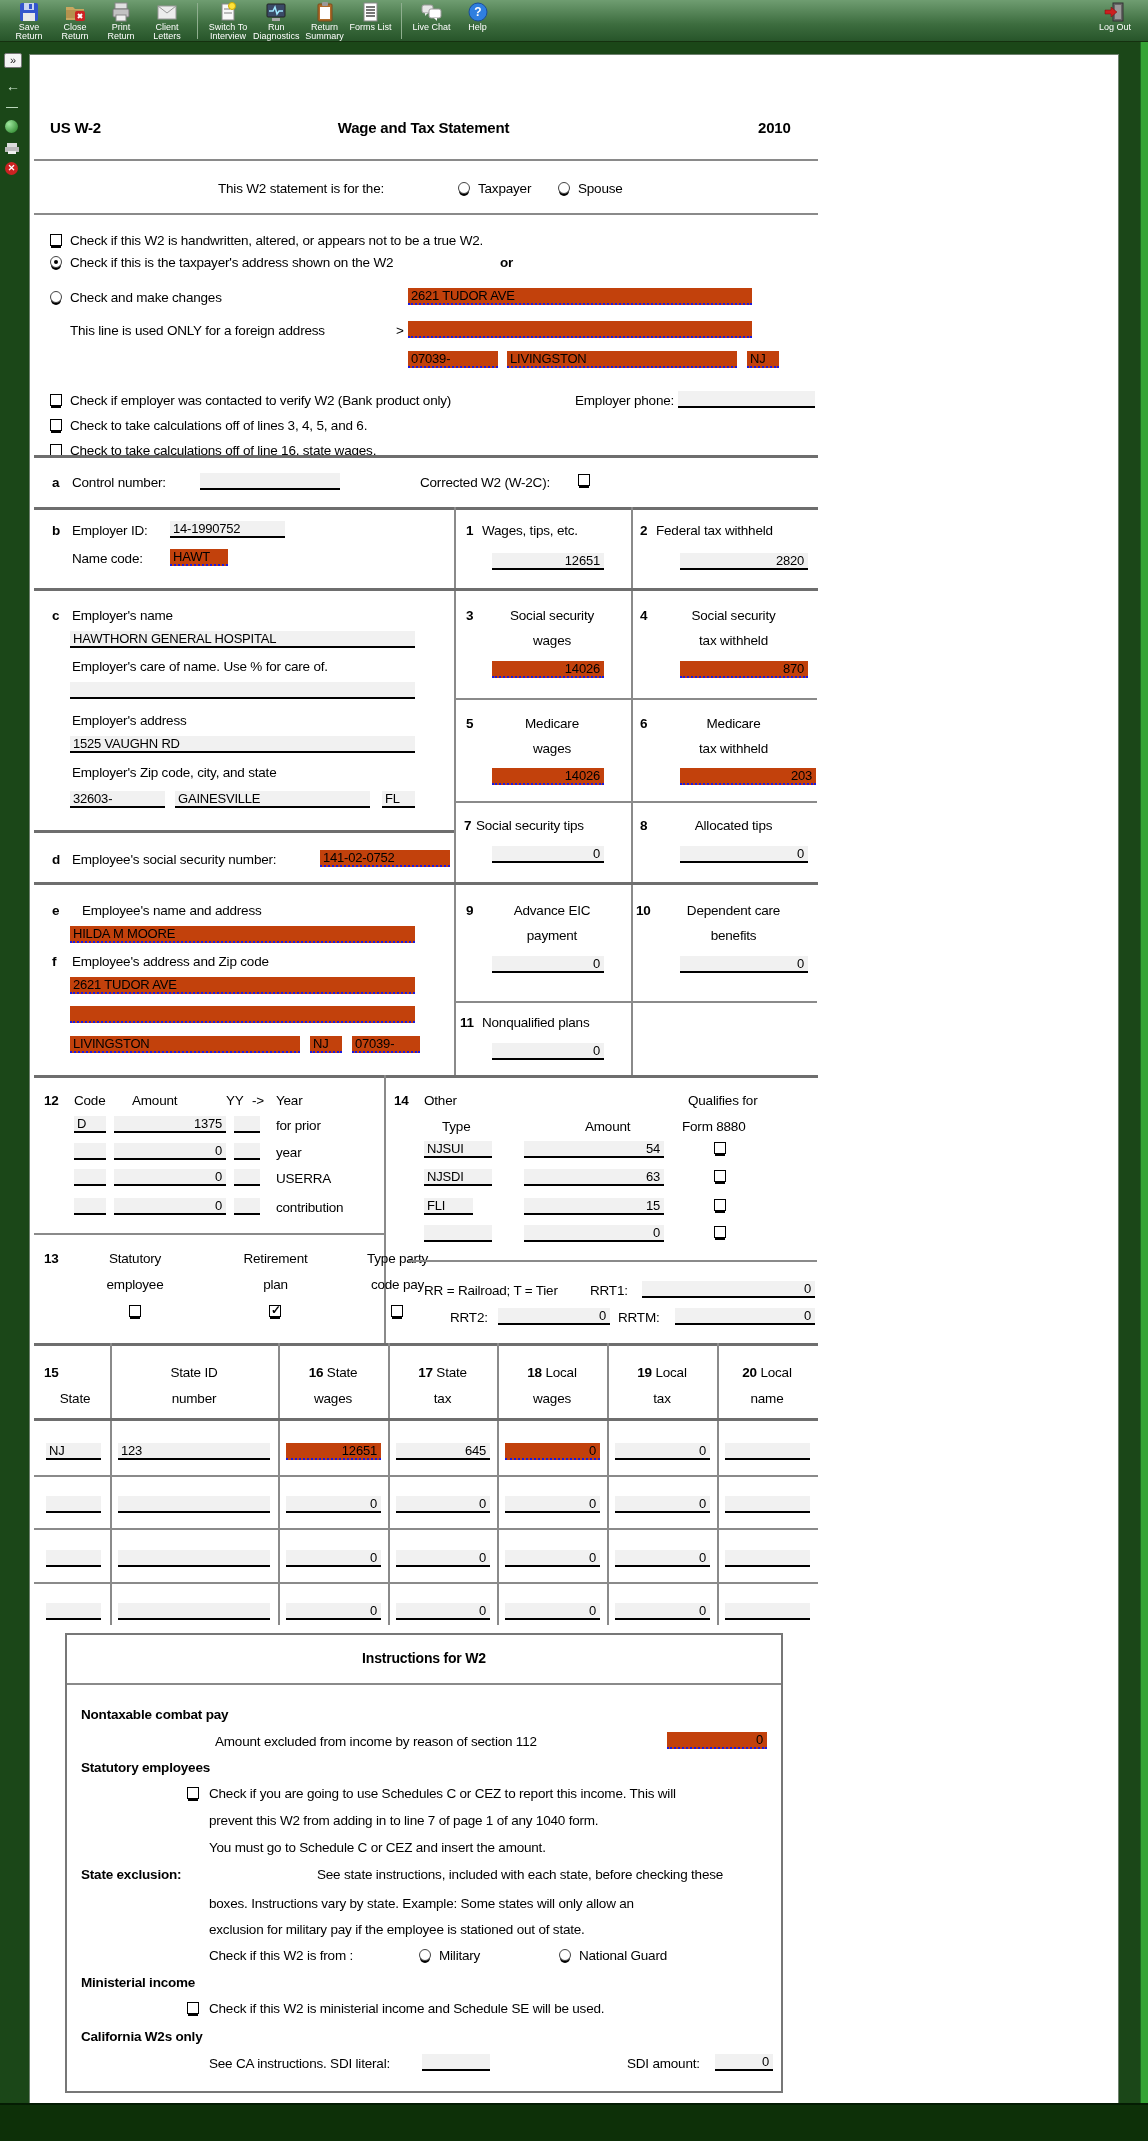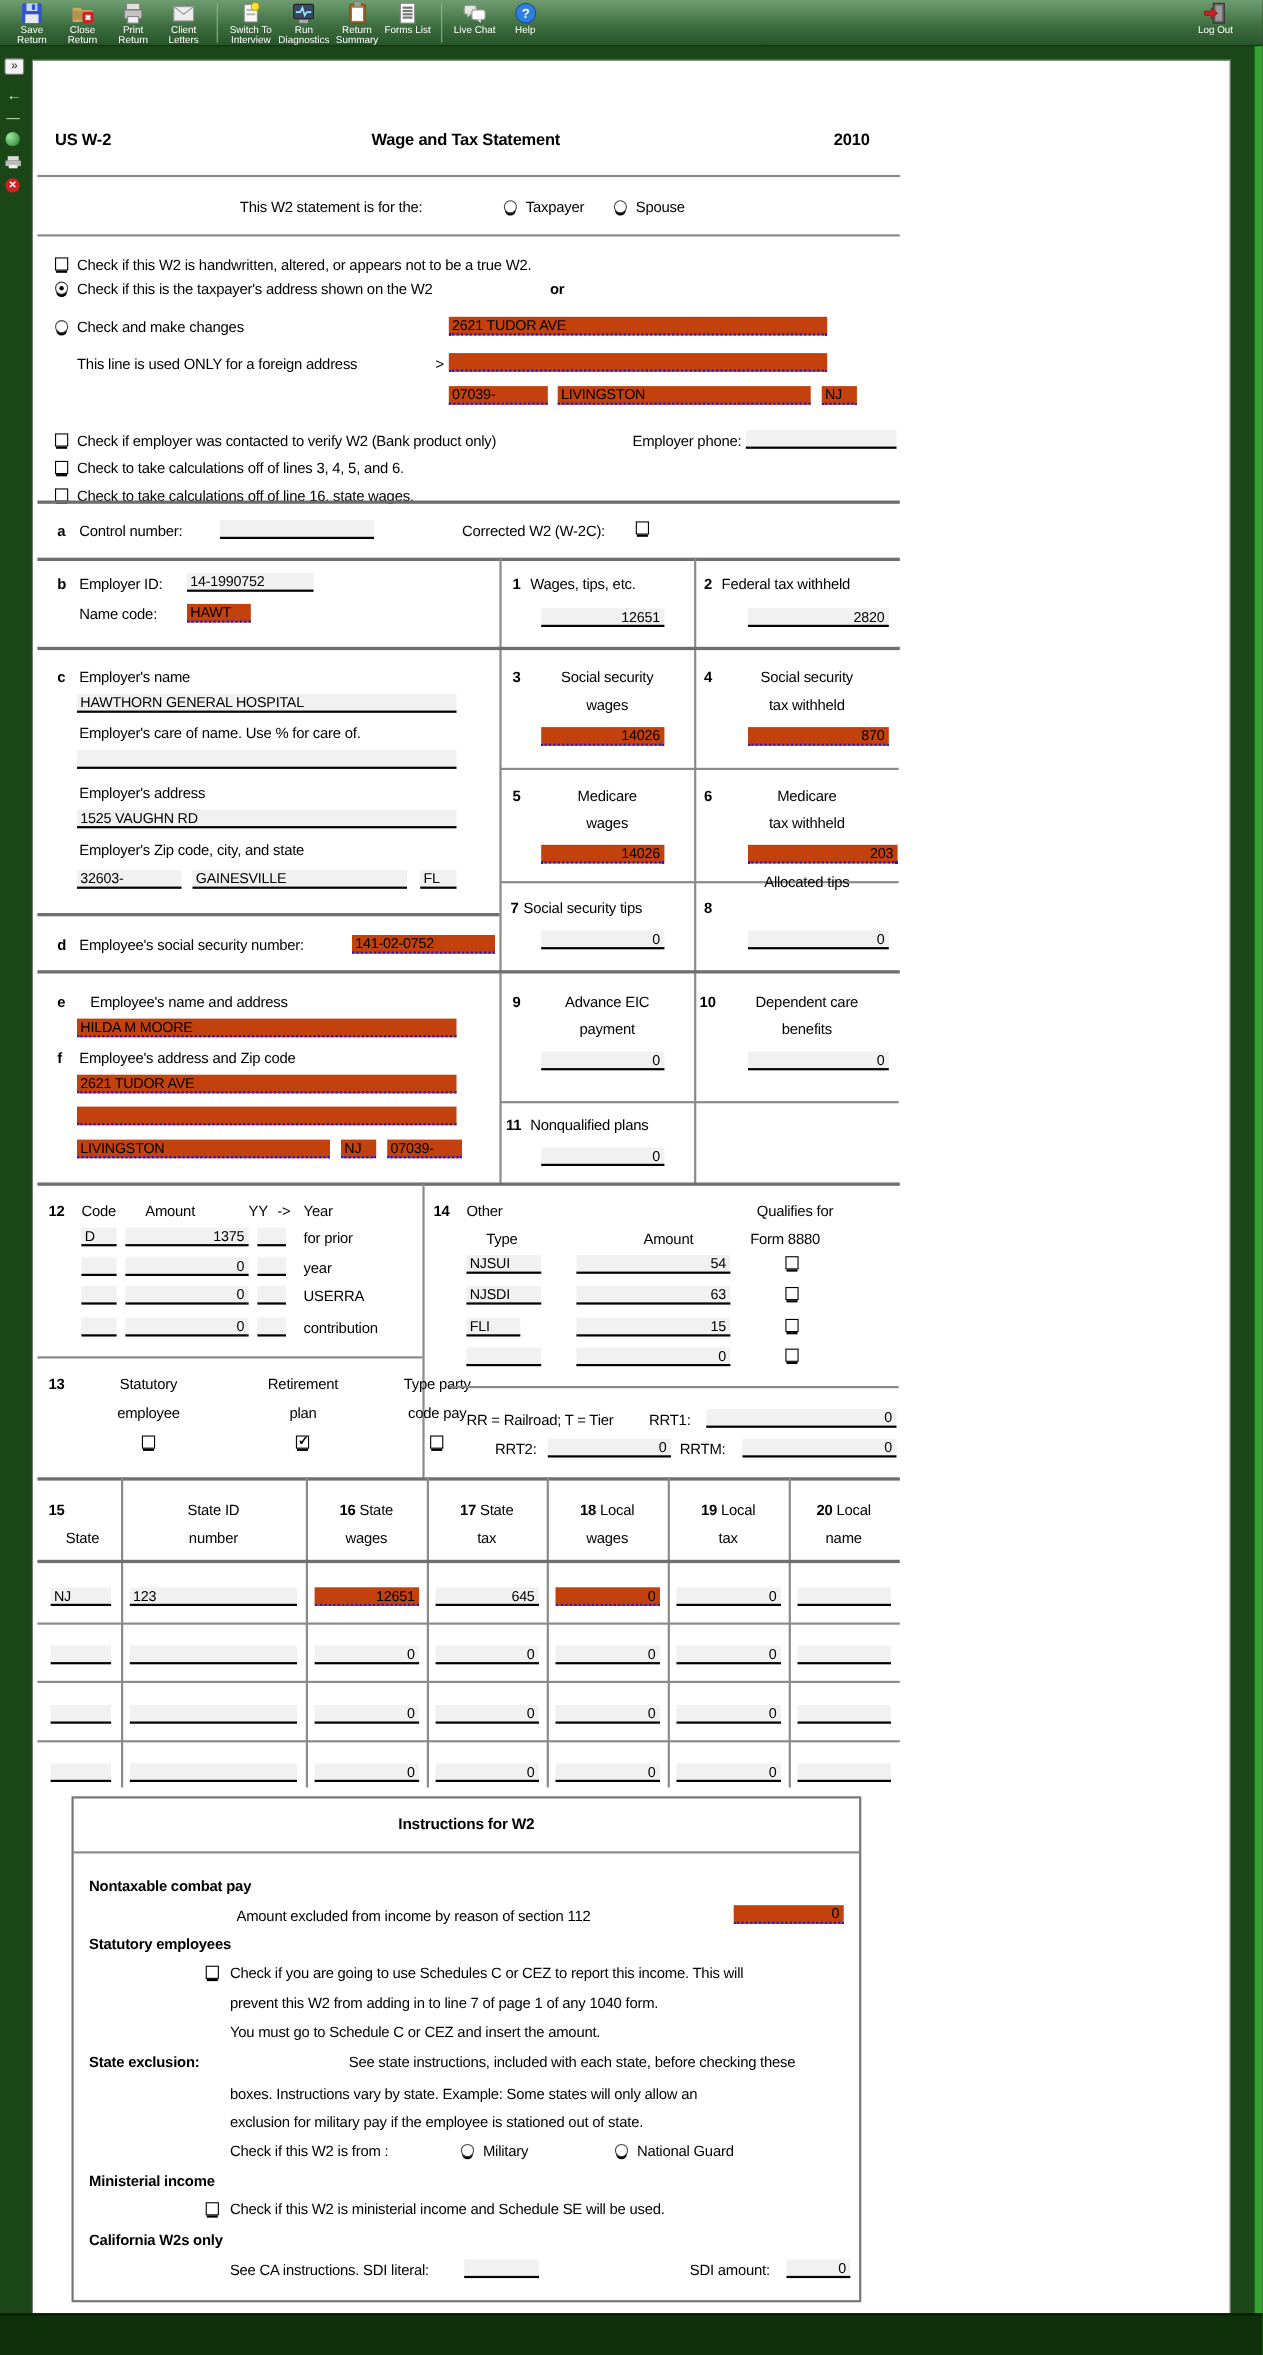--- a/index.html
+++ b/index.html
@@ -3,21 +3,21 @@
 <meta charset="utf-8">
 <style>
 *{margin:0;padding:0;box-sizing:border-box}
 body{font-family:"Liberation Sans",sans-serif;background:#333}
 .page{position:relative;width:1148px;height:2141px;background:#1b4718;overflow:hidden}
 .toolbar{position:absolute;top:0;left:0;right:0;height:42px;background:linear-gradient(#6f9d71,#3c6c3e 60%,#27552a);display:flex;align-items:flex-start;padding:1px 0 0 6px;border-bottom:1px solid #15310f}
 .tbbtn{display:flex;flex-direction:column;align-items:center;min-width:46px;padding:0 2px;cursor:pointer}
 .tbicon{height:22px;display:block}
 .tblbl{color:#fff;font-size:9px;line-height:9px;text-align:center;white-space:nowrap}
 .tbsep{width:1px;align-self:stretch;background:#8fae8f;margin:2px 7px}
-.logoutwrap{margin-left:auto;margin-right:20px}
+.logoutwrap{margin-left:auto;margin-right:10px}
 .form{position:absolute;left:30px;top:55px;width:1088px;height:2048px;background:#fff;outline:1px solid #6d806d}
 .lbl{position:absolute;font-size:13.5px;color:#000;white-space:nowrap;letter-spacing:-0.2px;line-height:15px}
 .b{font-weight:bold}
 .ttl{position:absolute;font-size:15px;font-weight:bold;letter-spacing:-0.2px;white-space:nowrap}
 .ctr{text-align:center}
 .hl{position:absolute;height:3px;background:#6e6e6e}
 .h2l{position:absolute;height:2px;background:#8a8a8a}
 .vl{position:absolute;width:2px;background:#8a8a8a}
 .fld{position:absolute;height:17px;font-size:13px;line-height:16px;background:#f1f1f1;border-bottom:2px solid #000;white-space:nowrap;letter-spacing:-0.2px}
 .yf{background:#c2410c;border-bottom:2px dotted #1a1ae0}
@@ -259,21 +259,21 @@
     <div class="lbl ctr" style="left:626px;width:155px;top:661px">Medicare</div>
     <div class="lbl ctr" style="left:626px;width:155px;top:686px">tax withheld</div>
     <div class="fld yf num" style="left:650px;top:713px;width:136px">203</div>
 
     <div class="h2l" style="left:425px;top:746px;width:362px"></div>
 
     <div class="lbl b" style="left:434px;top:763px">7</div>
     <div class="lbl" style="left:446px;top:763px">Social security tips</div>
     <div class="fld num" style="left:462px;top:791px;width:112px">0</div>
     <div class="lbl b" style="left:610px;top:763px">8</div>
-    <div class="lbl ctr" style="left:626px;width:155px;top:739px">Allocated tips</div>
+    <div class="lbl ctr" style="left:626px;width:155px;top:763px">Allocated tips</div>
     <div class="fld num" style="left:650px;top:791px;width:128px">0</div>
 
     <div class="hl" style="left:4px;top:775px;width:420px"></div>
 
     <div class="lbl b" style="left:22px;top:797px">d</div>
     <div class="lbl" style="left:42px;top:797px">Employee's social security number:</div>
     <div class="fld yf txt" style="left:290px;top:795px;width:130px">141-02-0752</div>
 
     <div class="hl" style="left:4px;top:827px;width:784px"></div>
 

